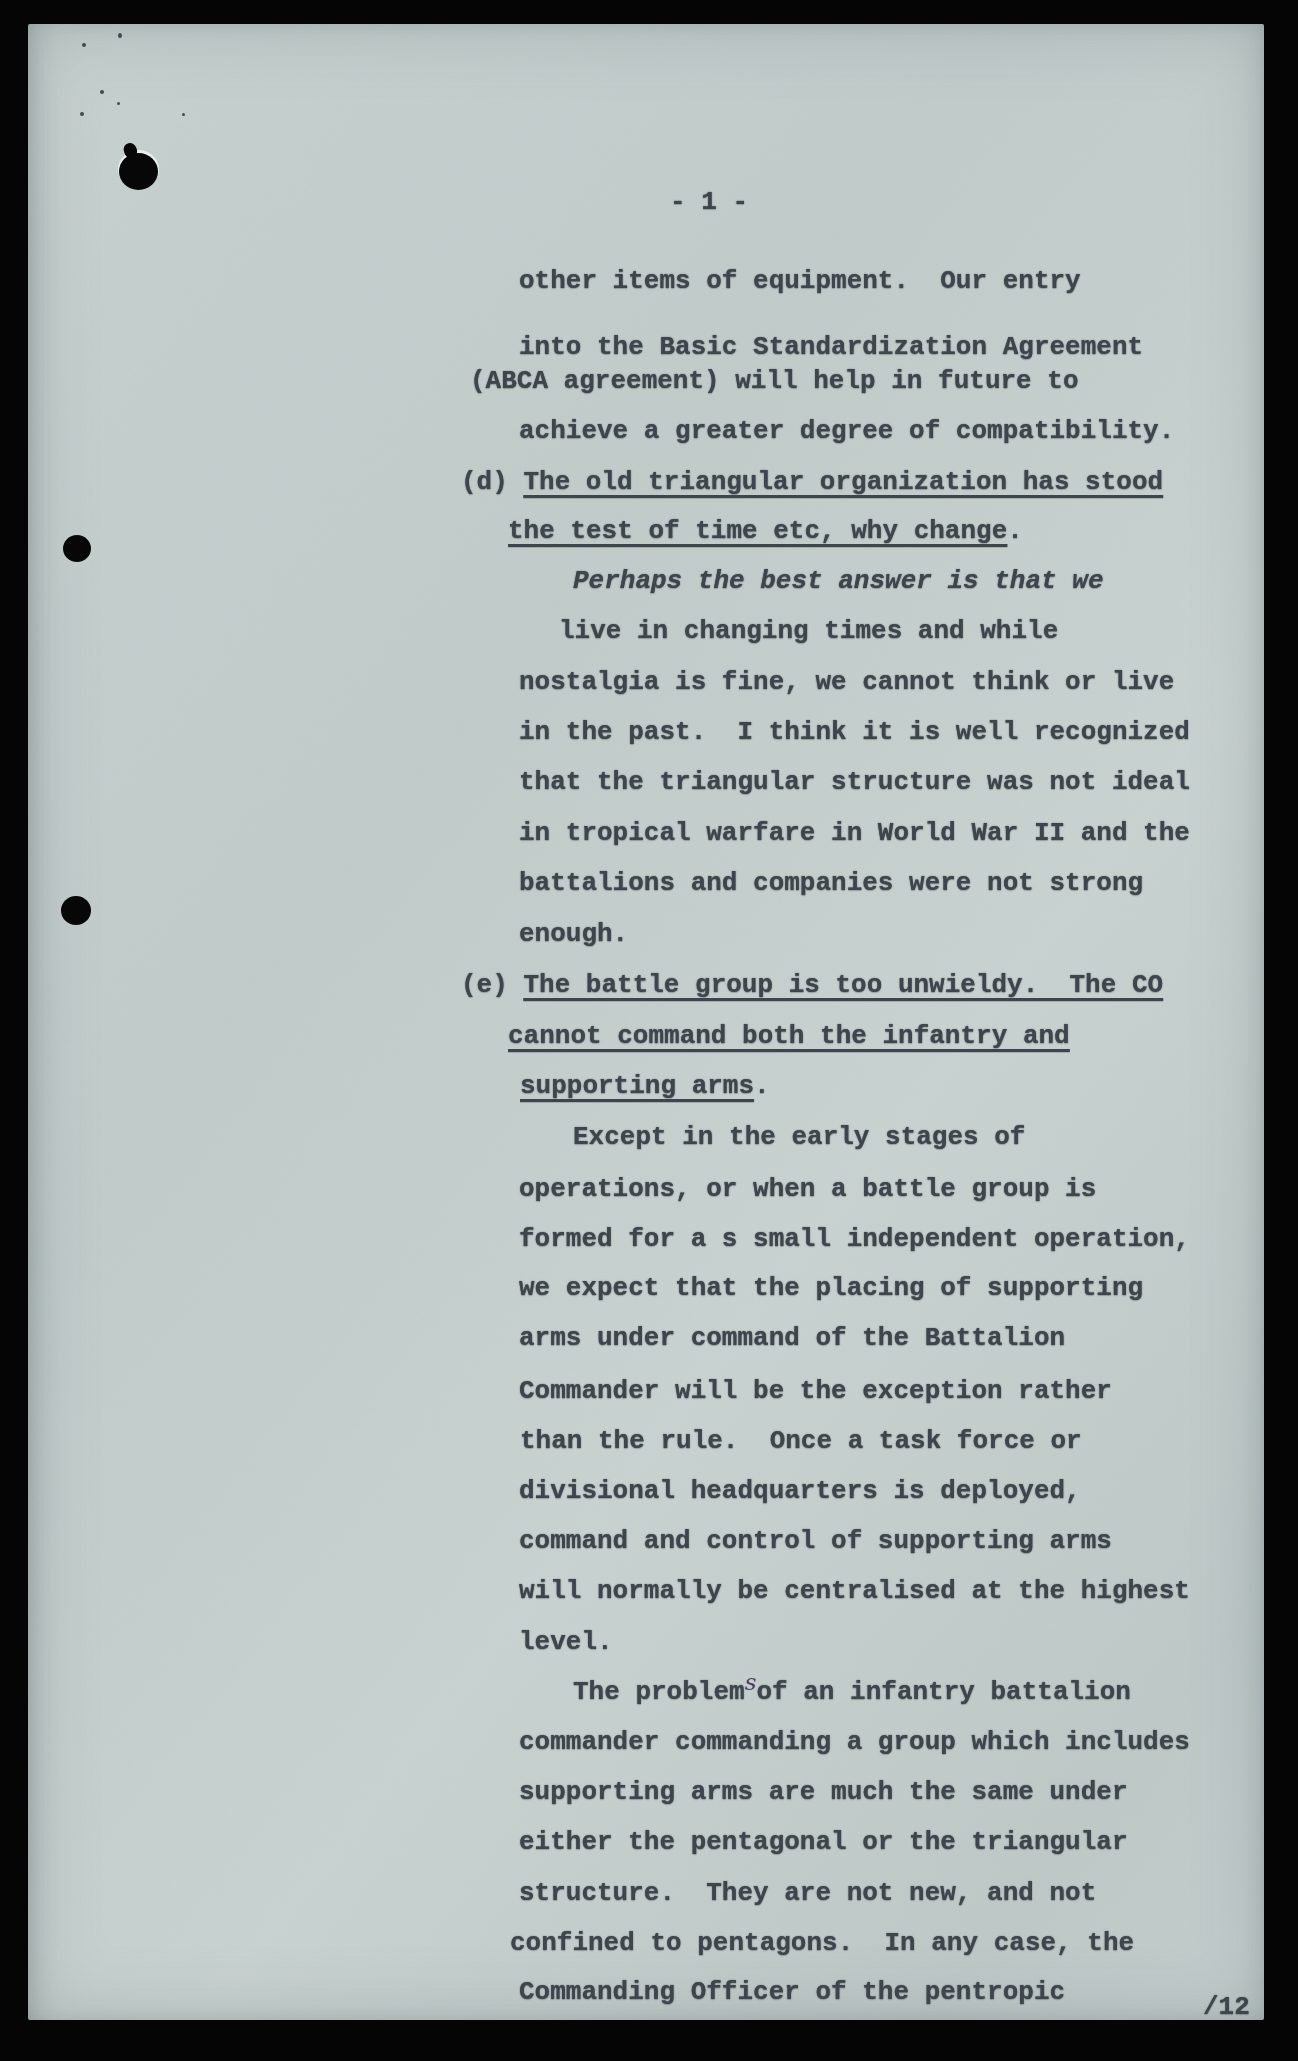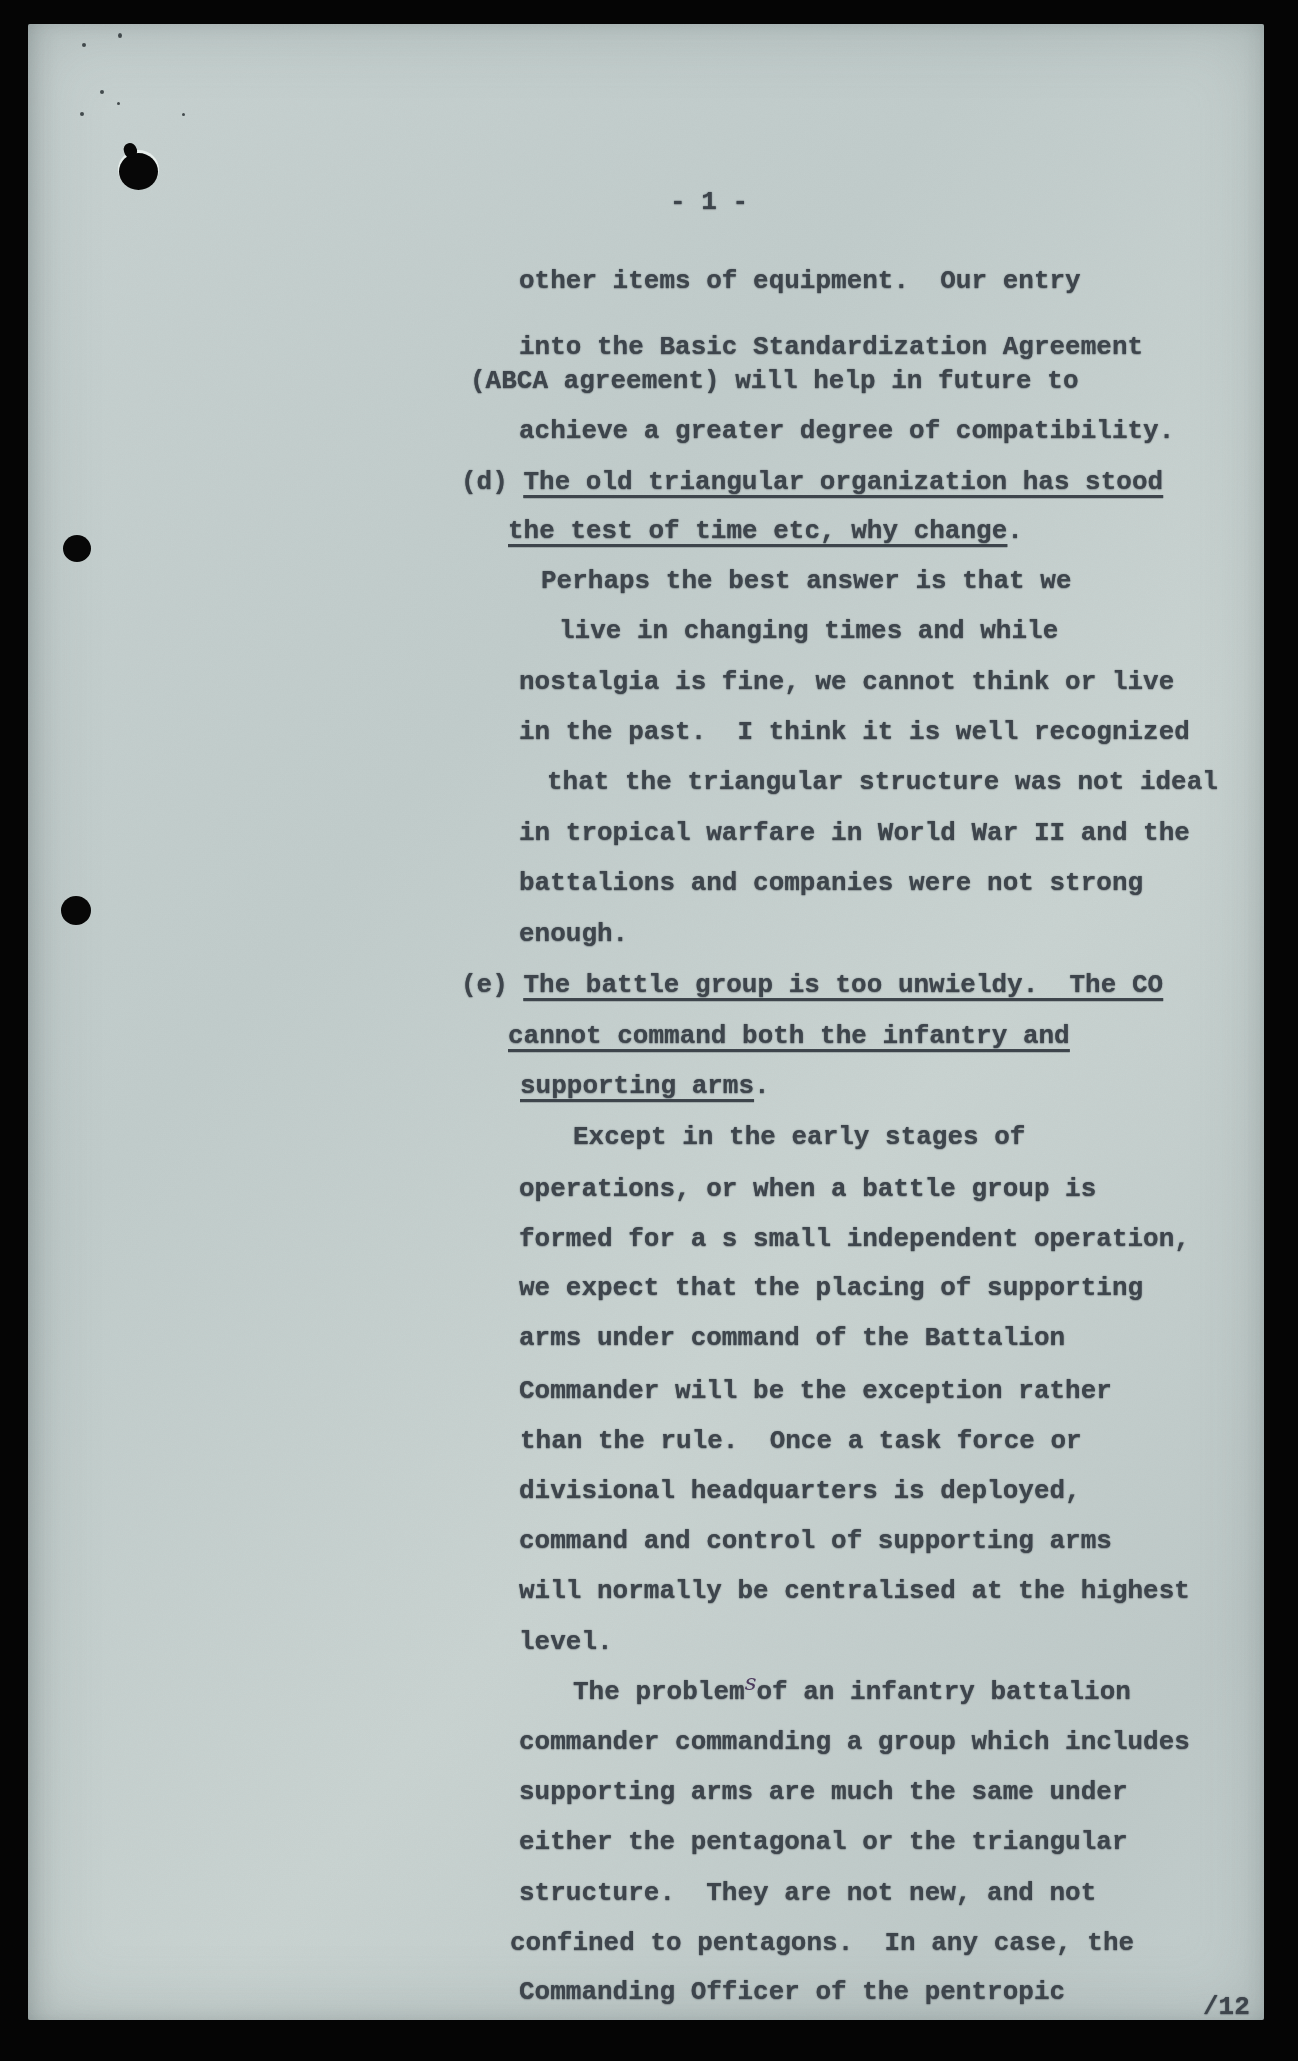--- a/index.html
+++ b/index.html
@@ -76,25 +76,25 @@
     <div class="speck" style="left:89px;top:78px;width:3px;height:3px"></div>
 
     <div id="typed-lines">
         <div class="tline" style="left: 642px; top: 163px;"><span>- 1 -</span></div>
         <div class="tline" style="left: 491px; top: 242px;"><span>other items of equipment.  Our entry</span></div>
         <div class="tline" style="left: 491px; top: 308px;"><span>into the Basic Standardization Agreement</span></div>
         <div class="tline" style="left: 442px; top: 342px;"><span>(ABCA agreement) will help in future to</span></div>
         <div class="tline" style="left: 491px; top: 392px;"><span>achieve a greater degree of compatibility.</span></div>
         <div class="tline" style="left: 433px; top: 443px;"><span>(d) </span><span class="u">The old triangular organization has stood</span></div>
         <div class="tline" style="left: 480px; top: 492px;"><span class="u">the test of time etc, why change</span><span>.</span></div>
-        <div class="tline" style="left: 513px; top: 542px;"><span>Perhaps the best answer is that we</span></div>
+        <div class="tline" style="left: 545px; top: 542px; font-style: italic;"><span>Perhaps the best answer is that we</span></div>
         <div class="tline" style="left: 491px; top: 592px; margin-left: 40px;"><span>live in changing times and while</span></div>
         <div class="tline" style="left: 491px; top: 643px;"><span>nostalgia is fine, we cannot think or live</span></div>
         <div class="tline" style="left: 491px; top: 693px;"><span>in the past.  I think it is well recognized</span></div>
-        <div class="tline" style="left: 491px; top: 743px; margin-left: 28px;"><span>that the triangular structure was not ideal</span></div>
+        <div class="tline" style="left: 491px; top: 743px;"><span>that the triangular structure was not ideal</span></div>
         <div class="tline" style="left: 491px; top: 794px; text-align: center;"><span>in tropical warfare in World War II and the</span></div>
         <div class="tline" style="left: 491px; top: 844px;"><span>battalions and companies were not strong</span></div>
         <div class="tline" style="left: 491px; top: 895px;"><span>enough.</span></div>
         <div class="tline" style="left: 433px; top: 946px;"><span>(e) </span><span class="u">The battle group is too unwieldy.  The CO</span></div>
         <div class="tline" style="left: 480px; top: 997px;"><span class="u">cannot command both the infantry and</span></div>
         <div class="tline" style="left: 492px; top: 1047px;"><span class="u">supporting arms</span><span>.</span></div>
         <div class="tline" style="left: 545px; top: 1098px;"><span>Except in the early stages of</span></div>
         <div class="tline" style="left: 491px; top: 1150px;"><span>operations, or when a battle group is</span></div>
         <div class="tline" style="left: 491px; top: 1200px;"><span>formed for a s small independent operation,</span></div>
         <div class="tline" style="left: 491px; top: 1249px;"><span>we expect that the placing of supporting</span></div>

